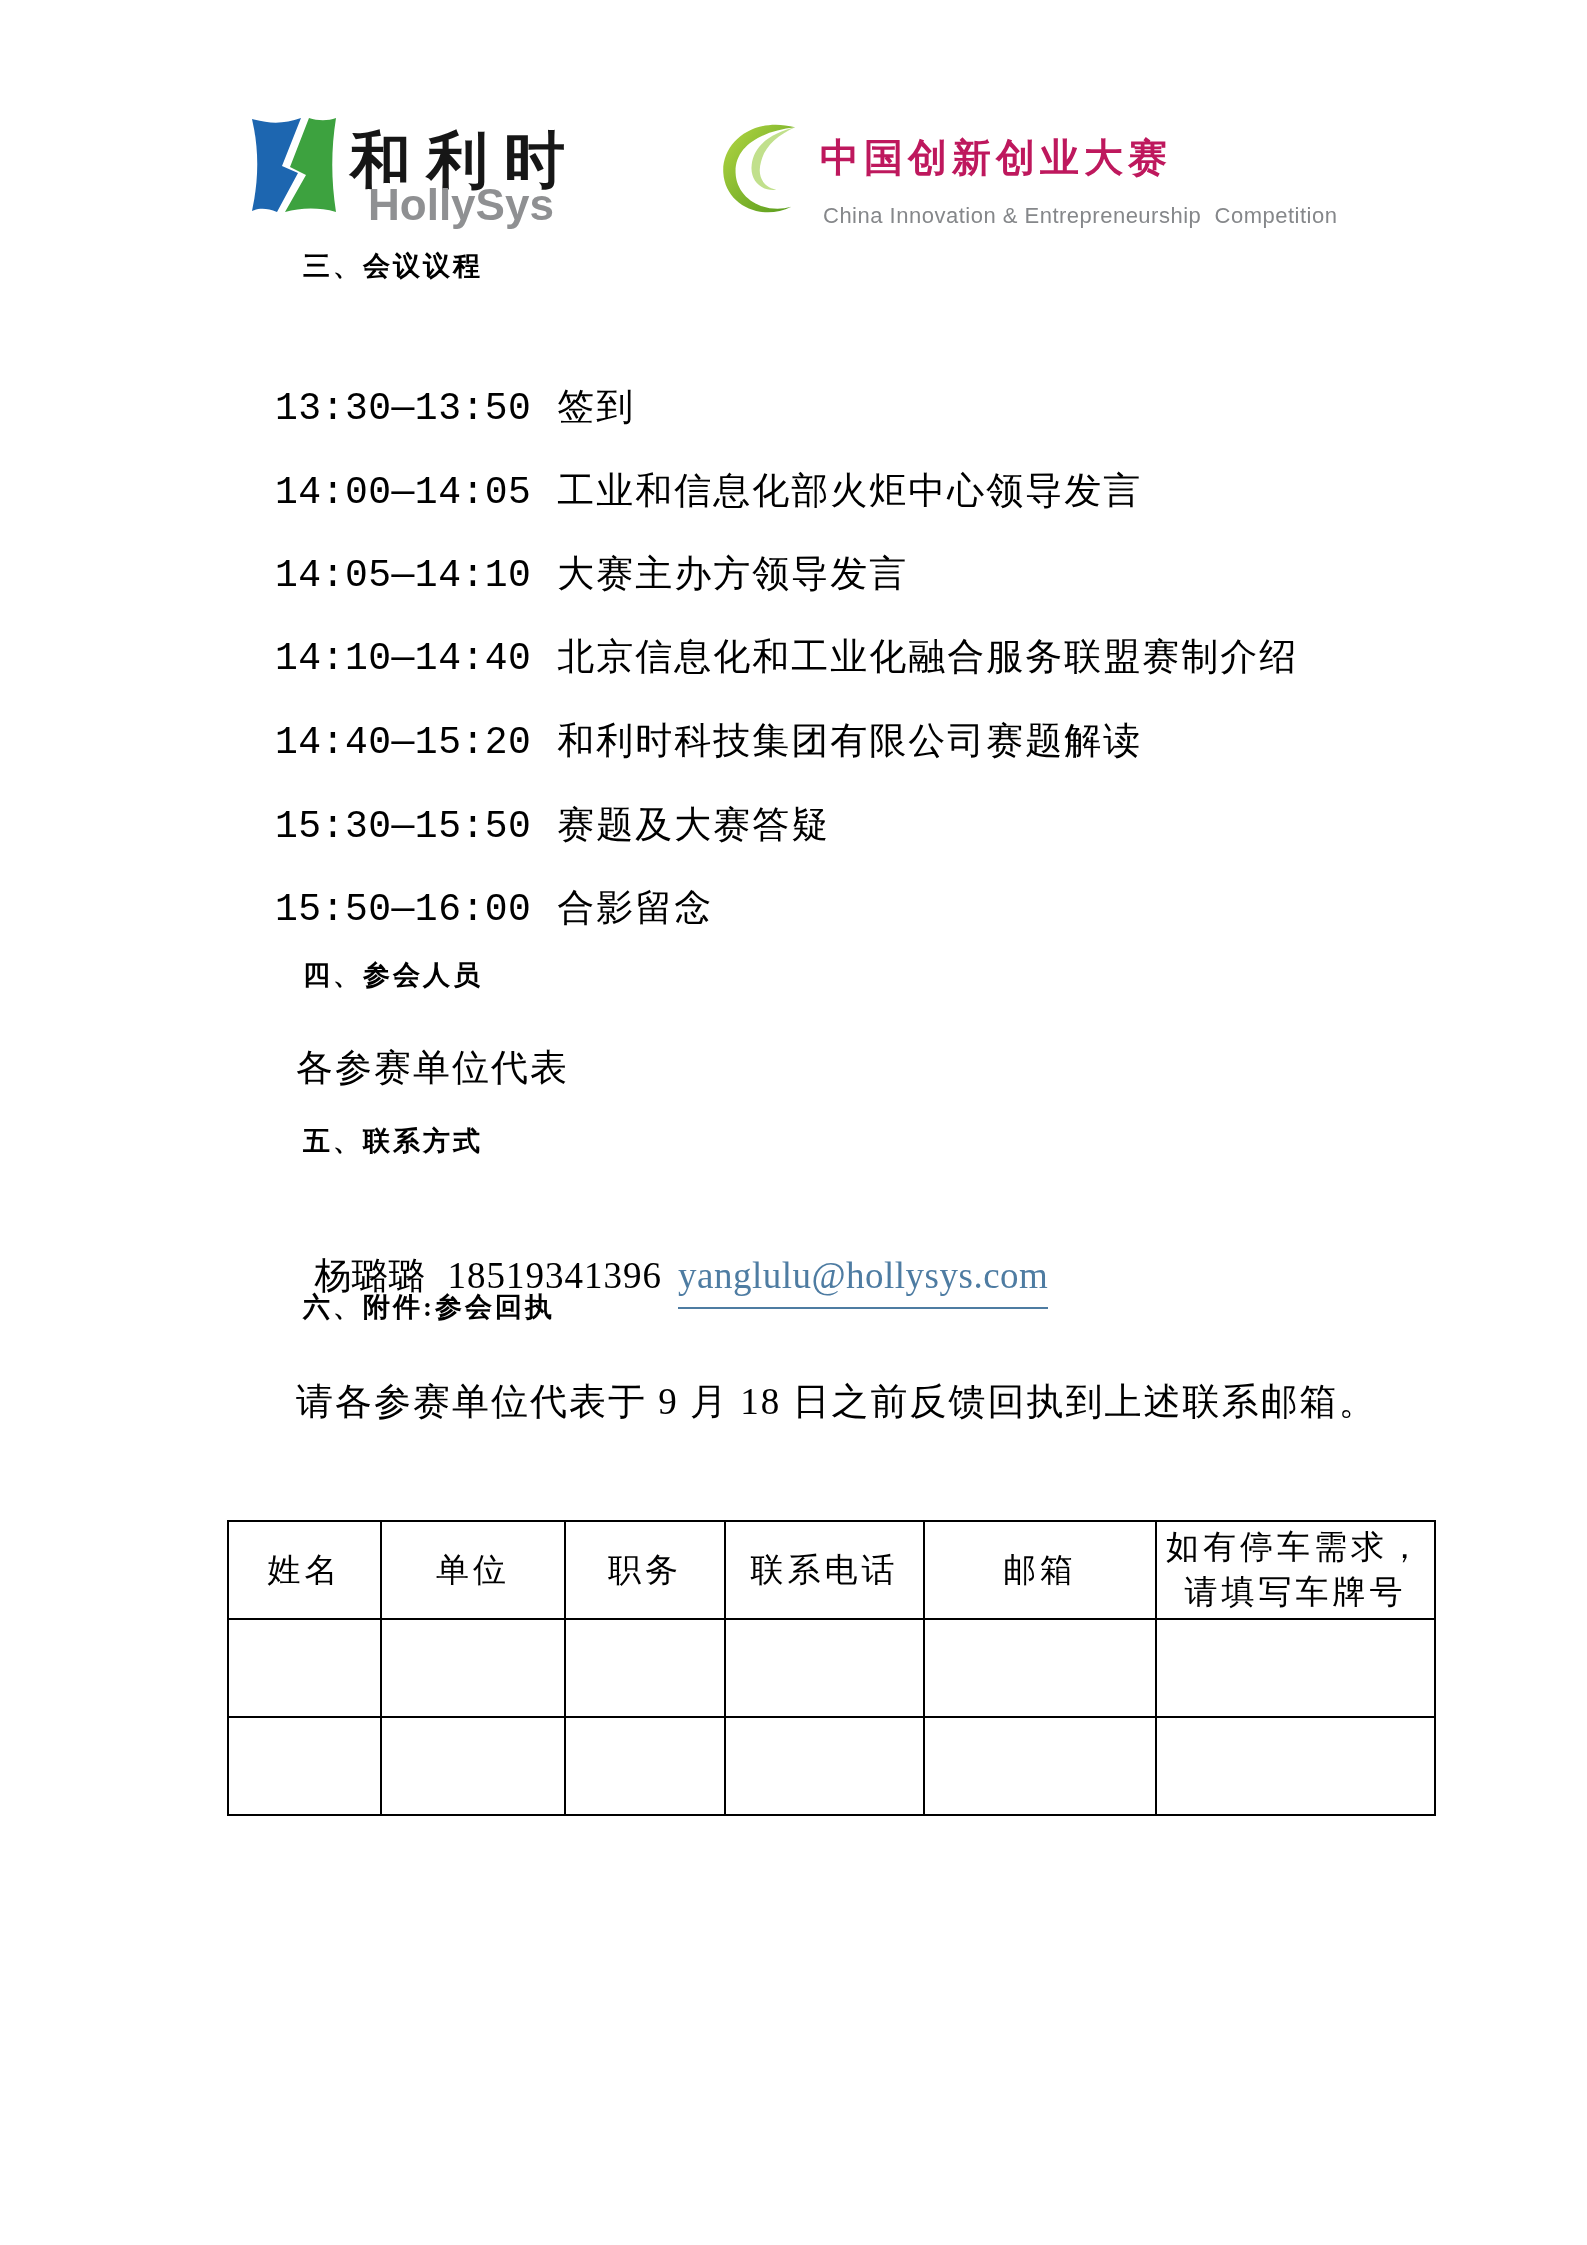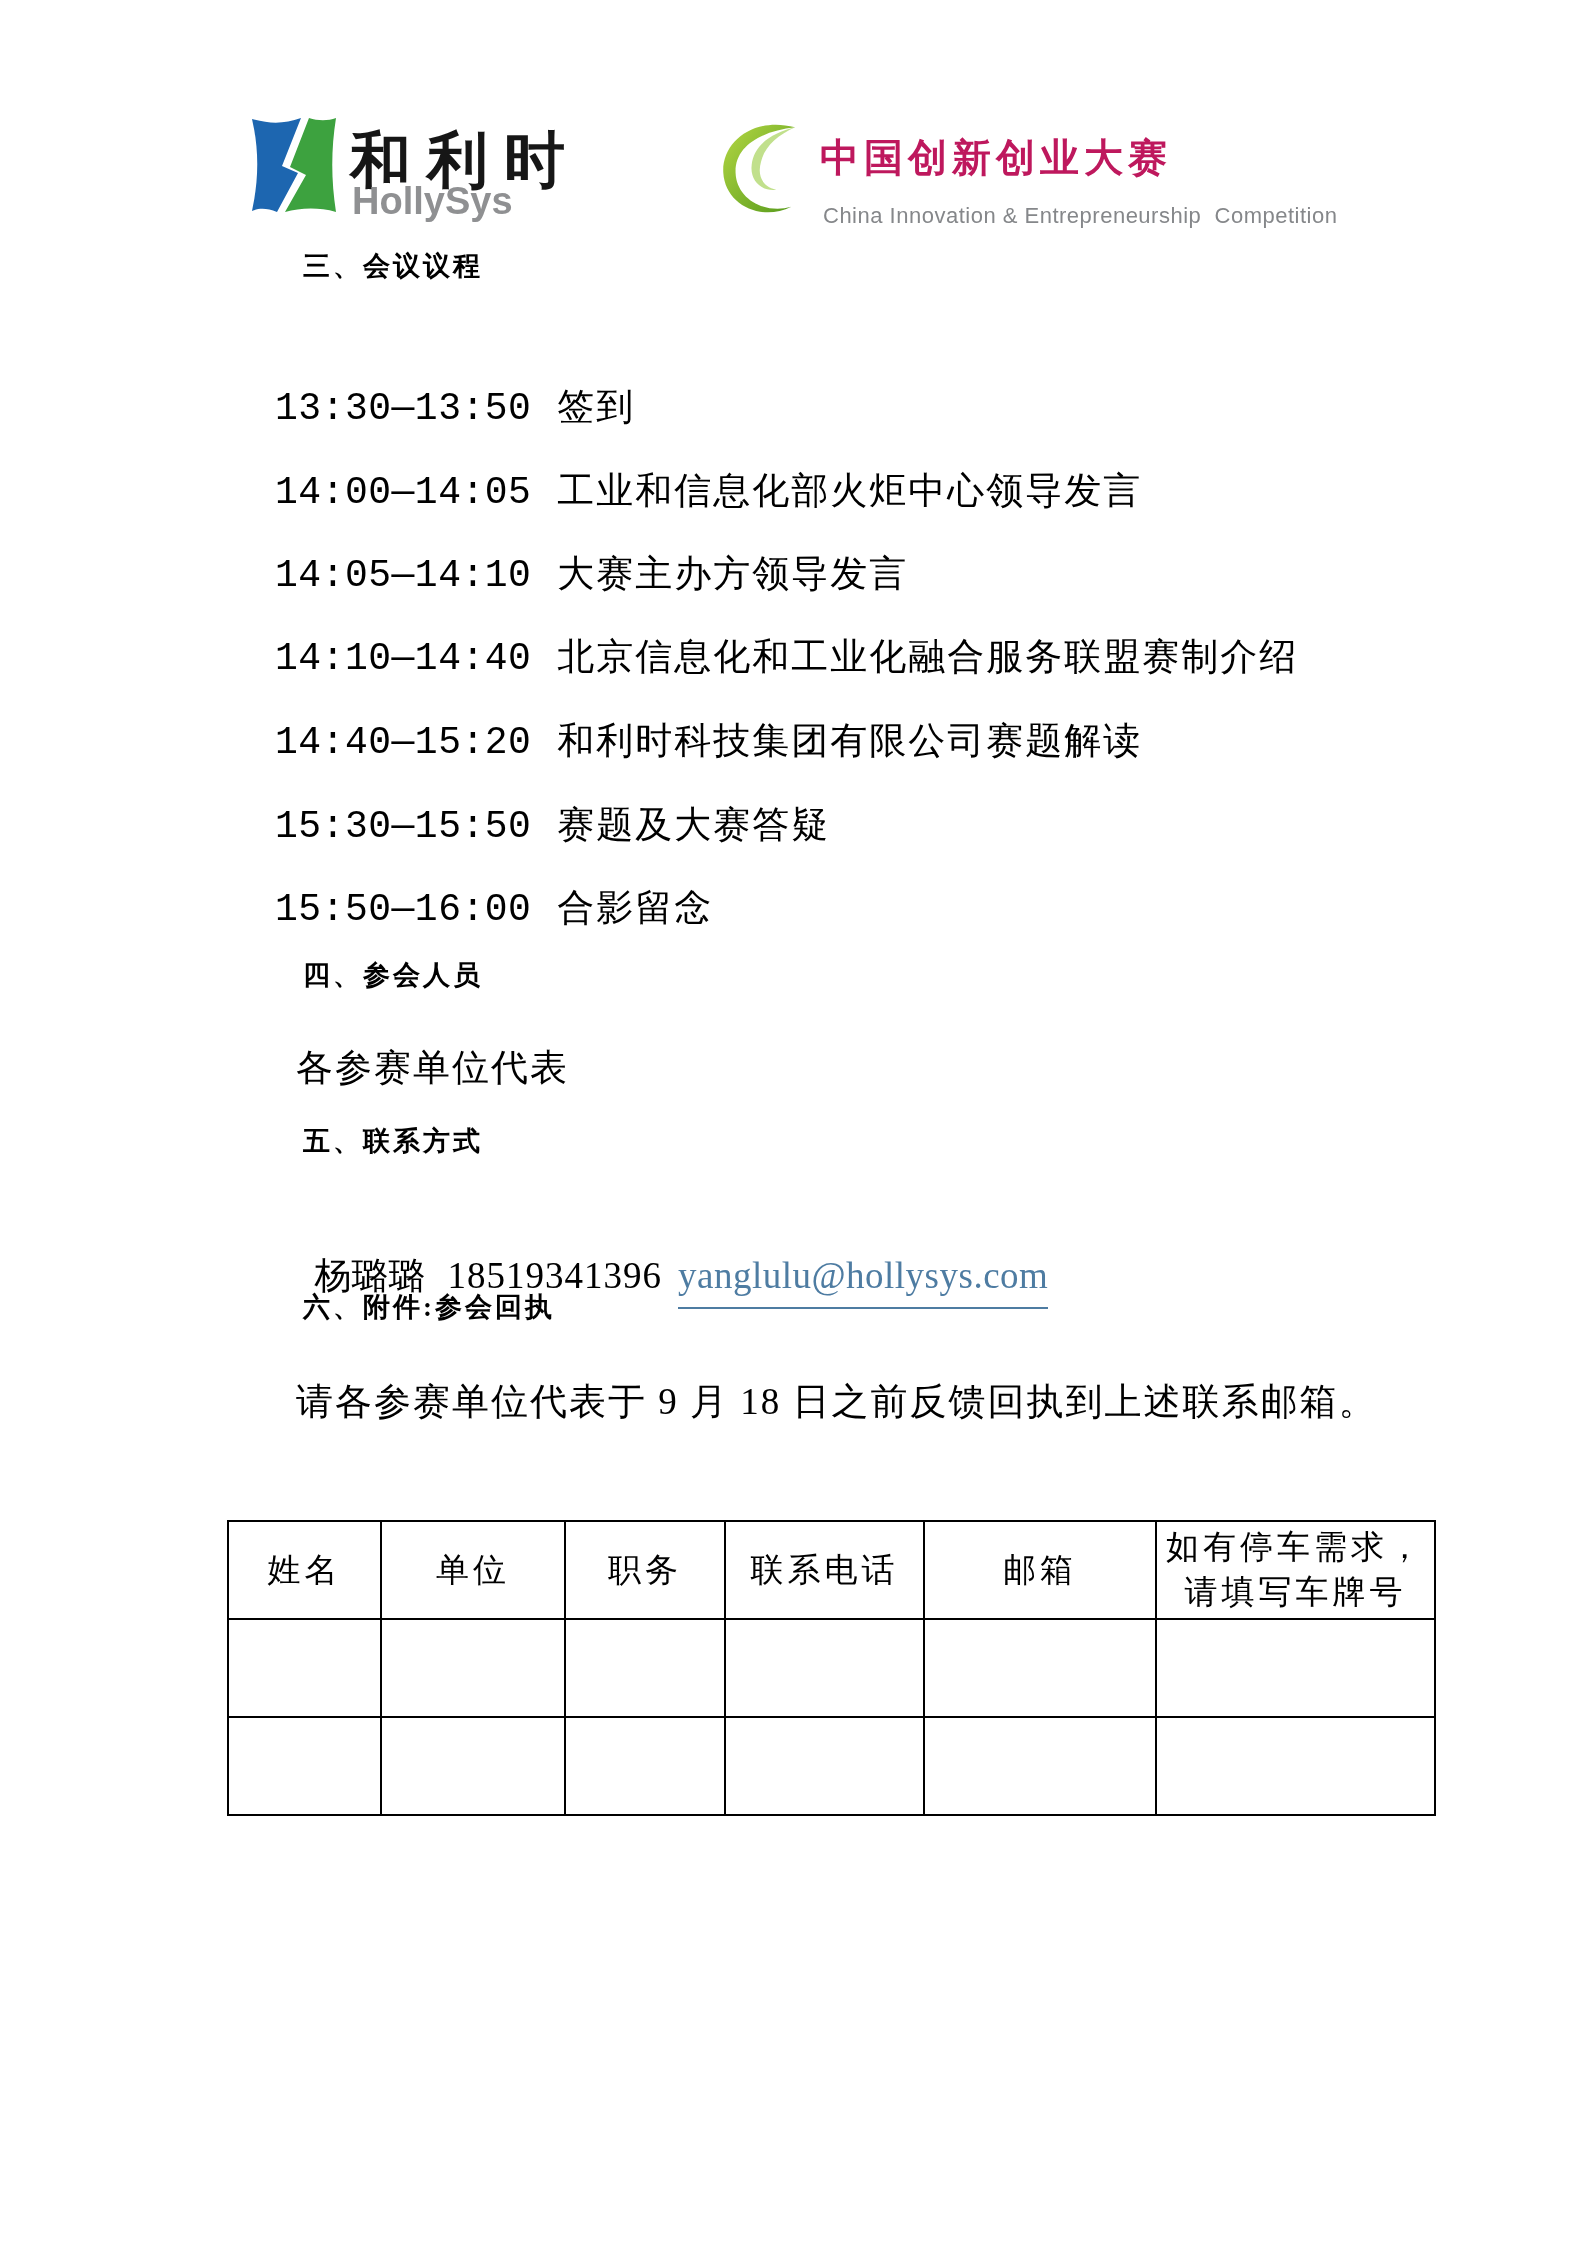--- a/index.html
+++ b/index.html
@@ -13,23 +13,23 @@
   .abs { position: absolute; }
 
   
   .emblem { left: 248px; top: 116px; width: 92px; height: 98px; }
   .hollysys-cn {
     left: 350px; top: 120px;
     font-size: 61px; font-weight: 700; letter-spacing: 16px;
     color: #161616; white-space: pre;
   }
   .hollysys-en {
-    left: 352px; top: 180px;
+    left: 368px; top: 180px;
     font-family: "Liberation Sans", "DejaVu Sans", sans-serif;
-    font-size: 38px; font-weight: 700; color: #8f9092; letter-spacing: 0px;
+    font-size: 44px; font-weight: 700; color: #8f9092; letter-spacing: 0px;
   }
   .comp-c { left: 714px; top: 116px; width: 98px; height: 104px; }
   .comp-cn {
     left: 820px; top: 131px;
     font-family: "Liberation Sans", "DejaVu Sans", sans-serif;
     font-size: 39px; font-weight: 700; color: #be185d; letter-spacing: 5px;
     white-space: pre;
   }
   .comp-en {
     left: 823px; top: 203px;

